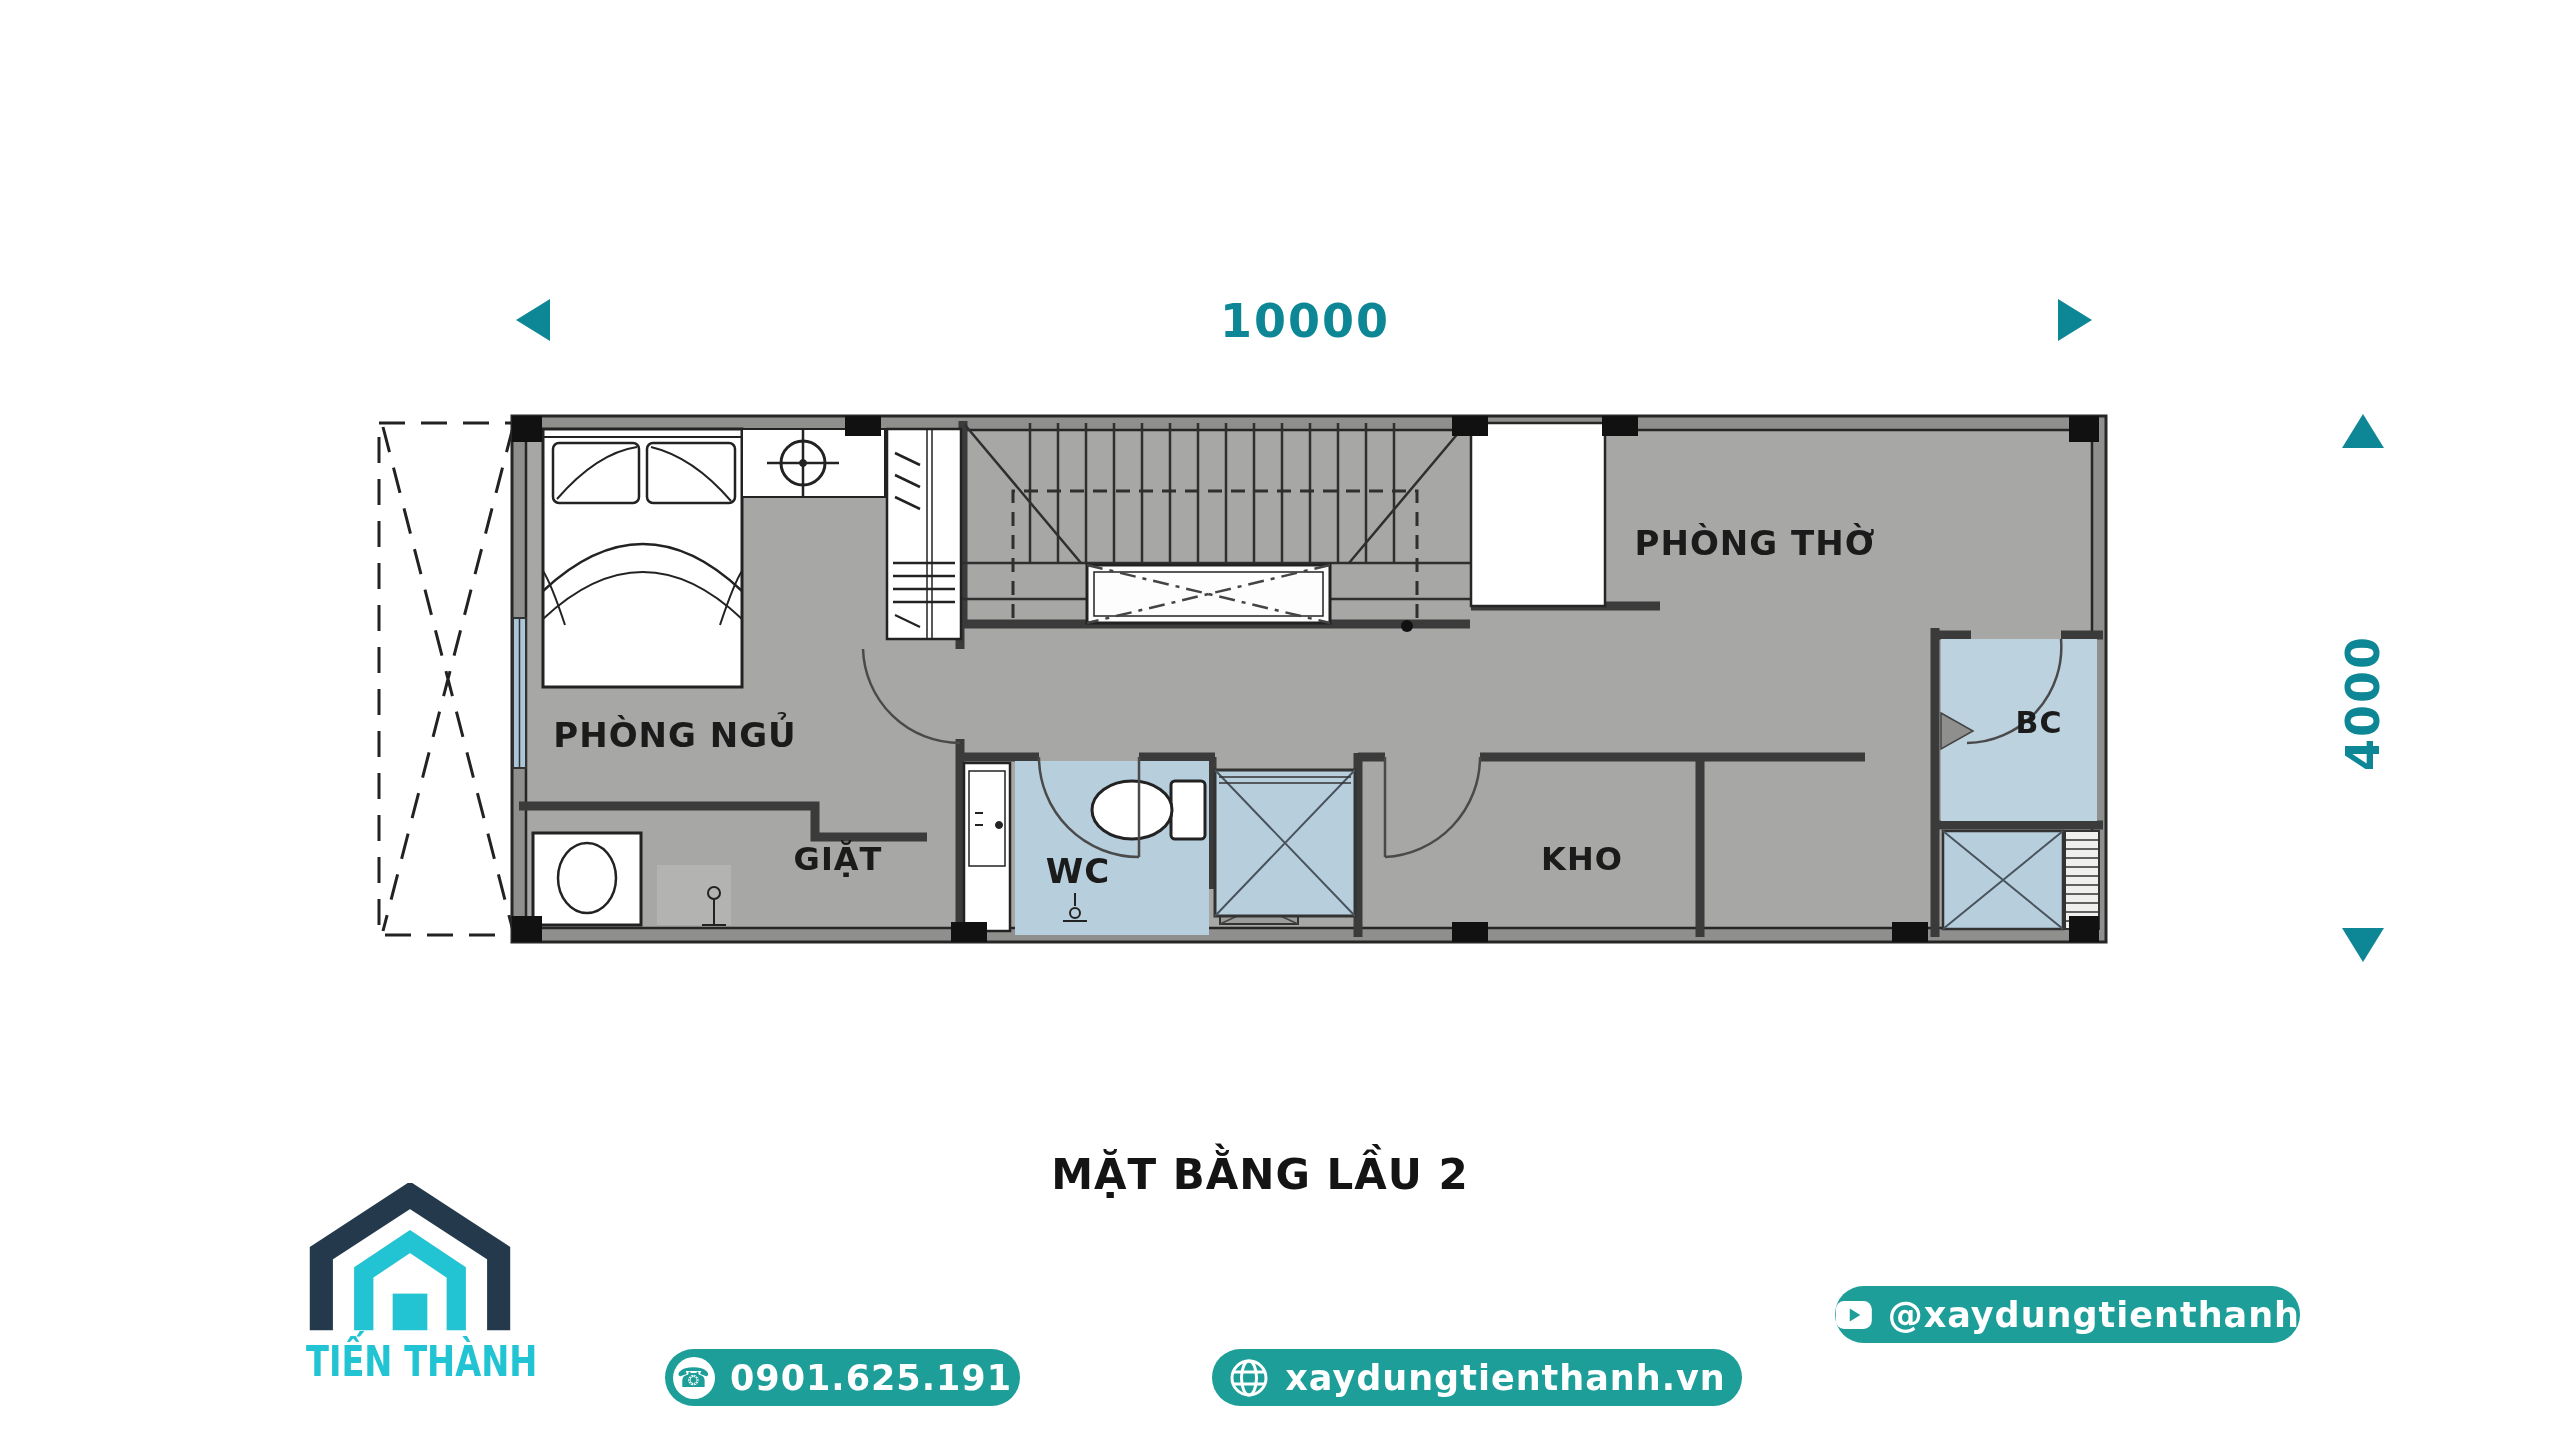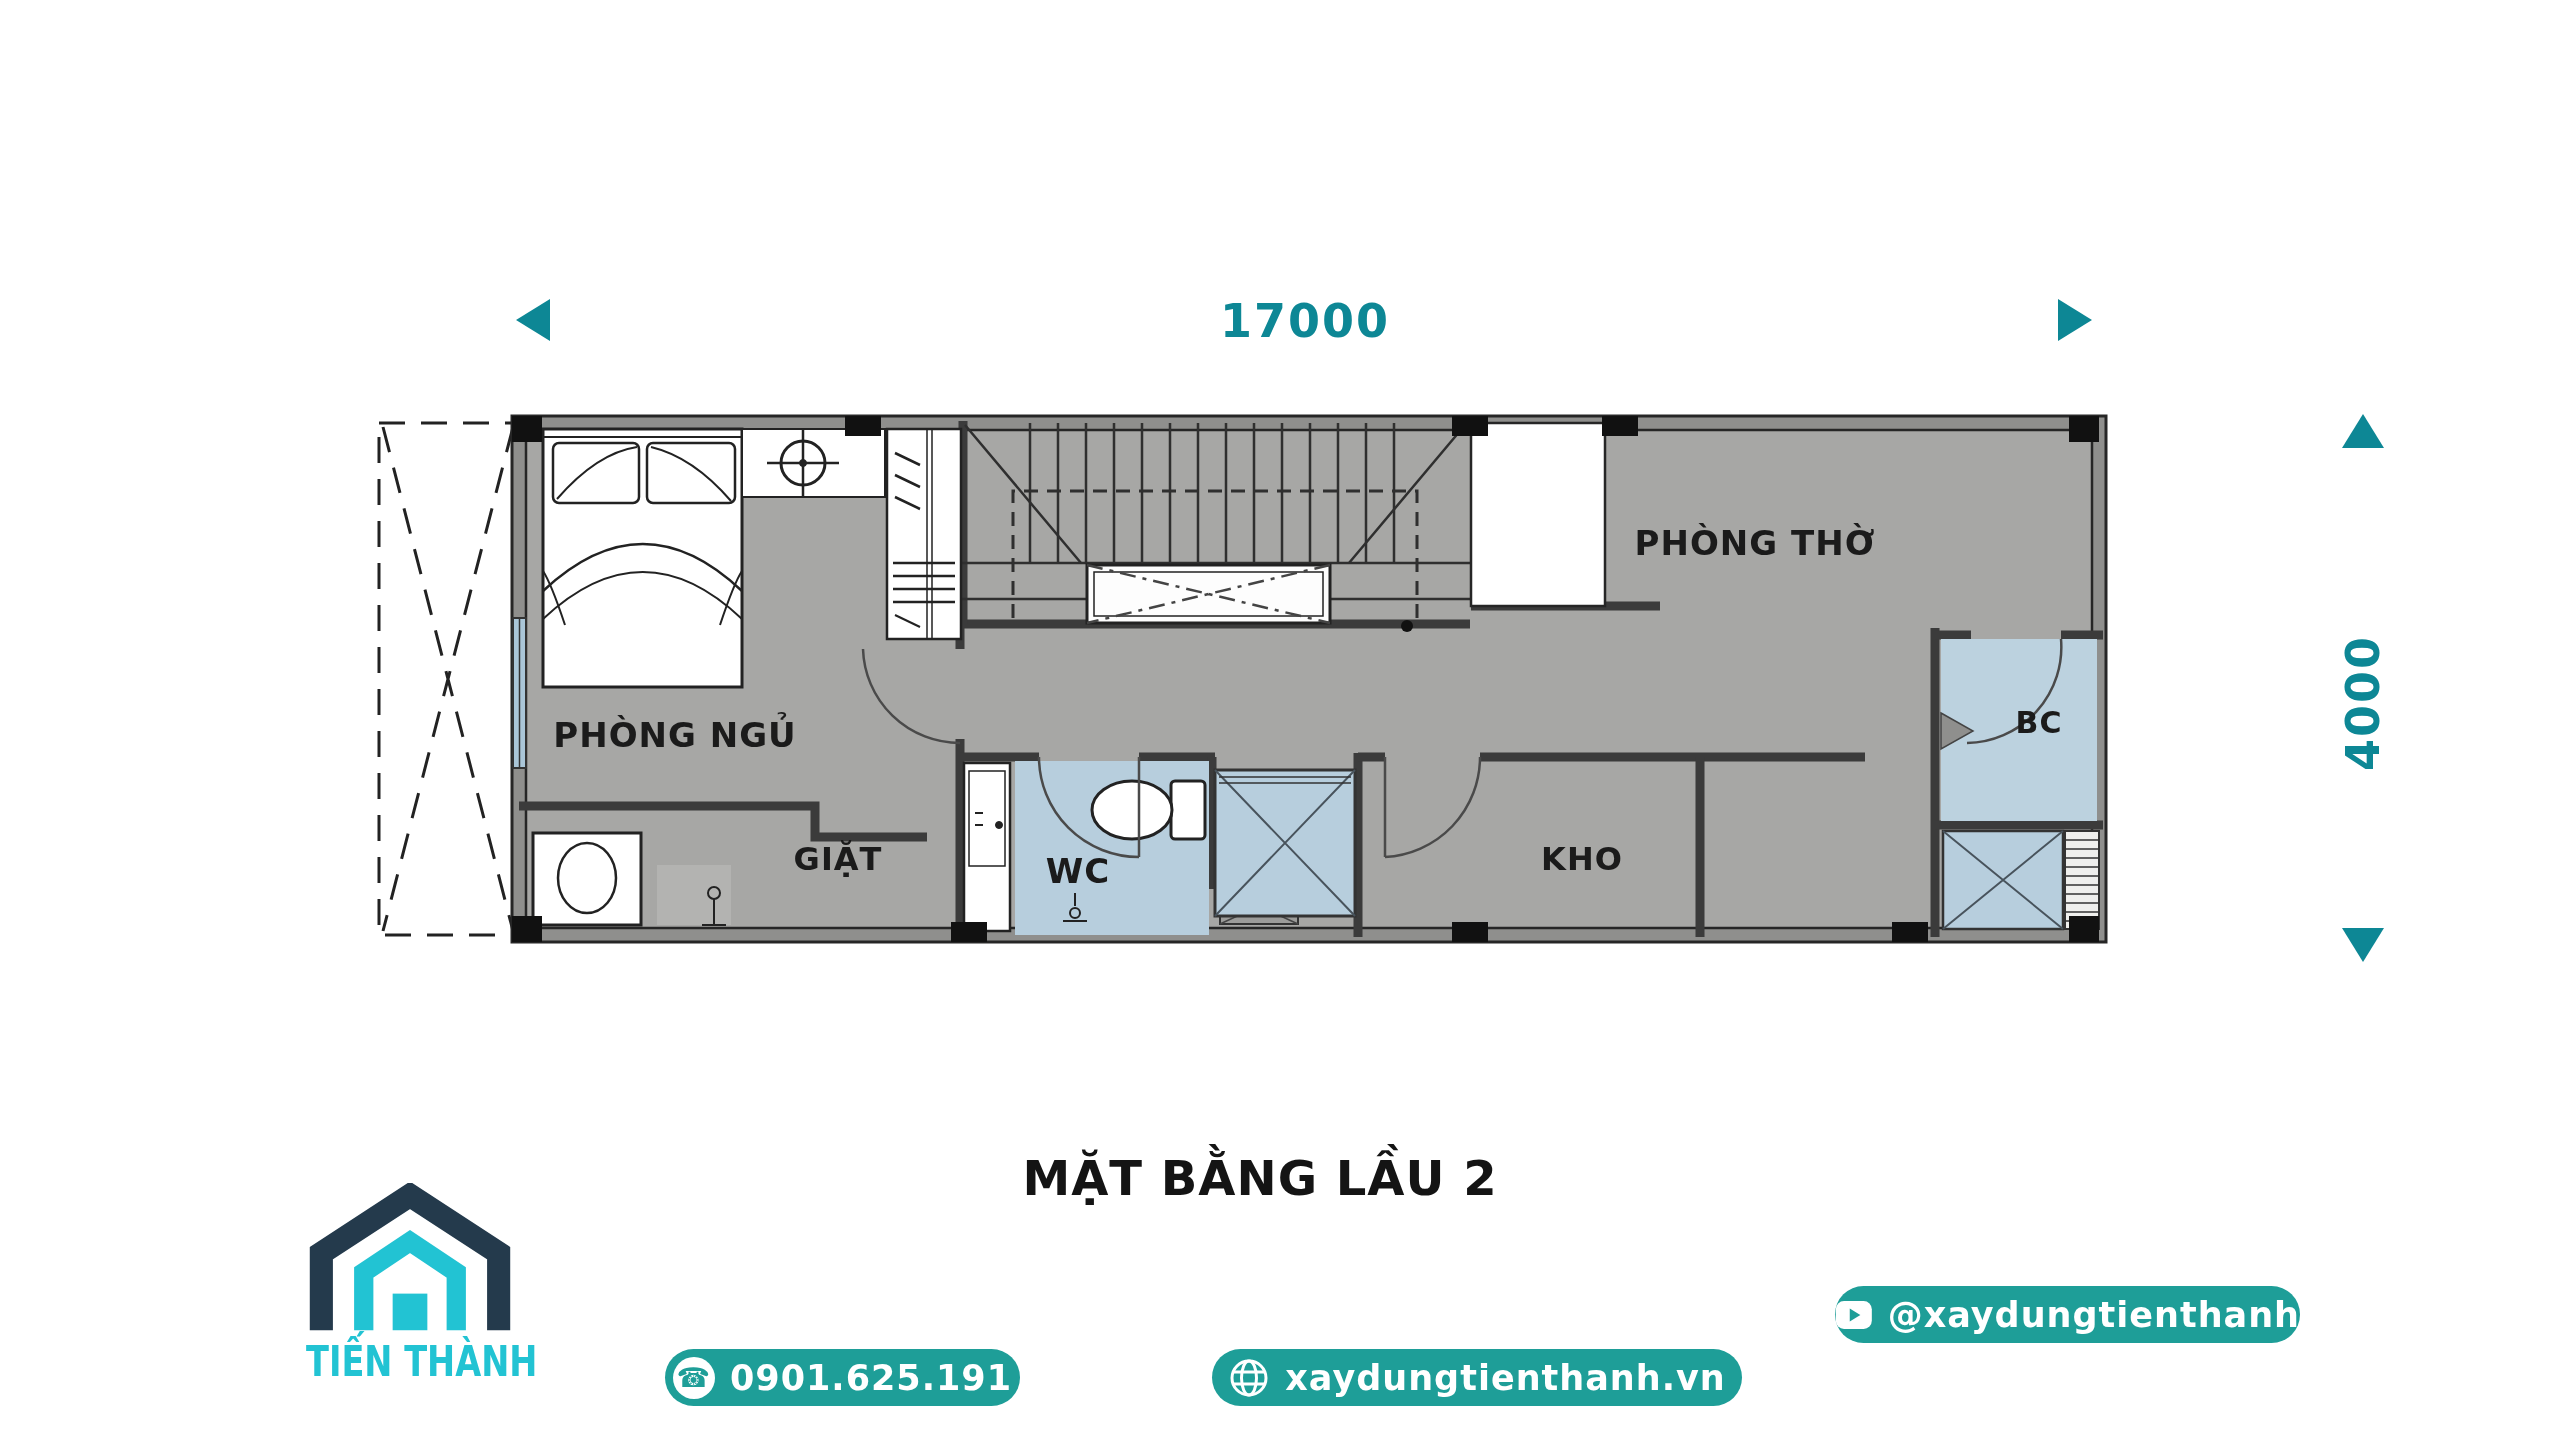--- a/index.html
+++ b/index.html
@@ -14,21 +14,21 @@
 
   
   .dim-label{color:var(--tealDim);font-weight:700;font-size:46px;letter-spacing:2px;text-align:center}
   .tri{width:0;height:0;position:absolute}
   .tri-left {border-top:21px solid transparent;border-bottom:21px solid transparent;border-right:34px solid var(--tealDim);}
   .tri-right{border-top:21px solid transparent;border-bottom:21px solid transparent;border-left:34px solid var(--tealDim);}
   .tri-up   {border-left:21px solid transparent;border-right:21px solid transparent;border-bottom:34px solid var(--tealDim);}
   .tri-down {border-left:21px solid transparent;border-right:21px solid transparent;border-top:34px solid var(--tealDim);}
 
   
-  .plan-title{font-size:48px;font-weight:700;color:#141414;text-align:center;letter-spacing:1px}
+  .plan-title{font-size:42px;font-weight:700;color:#141414;text-align:center;letter-spacing:1px}
 
   
   .brand-wrap{width:260px;text-align:center}
   .brand-name{margin-top:2px;font-size:42px;font-weight:700;color:var(--logoCyan);
               transform:scaleX(.8);transform-origin:center;white-space:nowrap}
 
   
   .pill{display:flex;align-items:center;justify-content:center;gap:15px;
         background:var(--tealBtn);color:#fff;border-radius:30px;
         font-weight:700;font-size:35px;letter-spacing:1px;cursor:pointer}
@@ -36,21 +36,21 @@
                display:flex;align-items:center;justify-content:center;font-size:27px;line-height:1}
 
   
   svg text{font-family:"DejaVu Sans","Liberation Sans",sans-serif;font-weight:700;fill:var(--ink);letter-spacing:1px}
 </style>
 </head>
 <body>
 
 <div class="tri tri-left abs" style="left:516px;top:299px"></div>
 <div class="tri tri-right abs" style="left:2058px;top:299px"></div>
-<div class="dim-label abs" style="left:1005px;top:294px;width:600px">17000</div>
+<div class="dim-label abs" style="left:1005px;top:294px;width:600px">10000</div>
 
 <div class="tri tri-up abs" style="left:2342px;top:414px"></div>
 <div class="tri tri-down abs" style="left:2342px;top:928px"></div>
 <div class="dim-label abs" style="left:2263px;top:676px;width:200px;transform:rotate(-90deg)">4000</div>
 
 <svg class="abs" style="left:375px;top:413px" width="1735" height="535" viewBox="0 0 1735 535">
 
   <g stroke="#222" stroke-width="3" fill="none" stroke-dasharray="26 16">
     <rect x="4" y="10" width="138" height="512" fill="#fff"></rect>
     <path d="M8 14 L138 518 M138 14 L8 518"></path>

